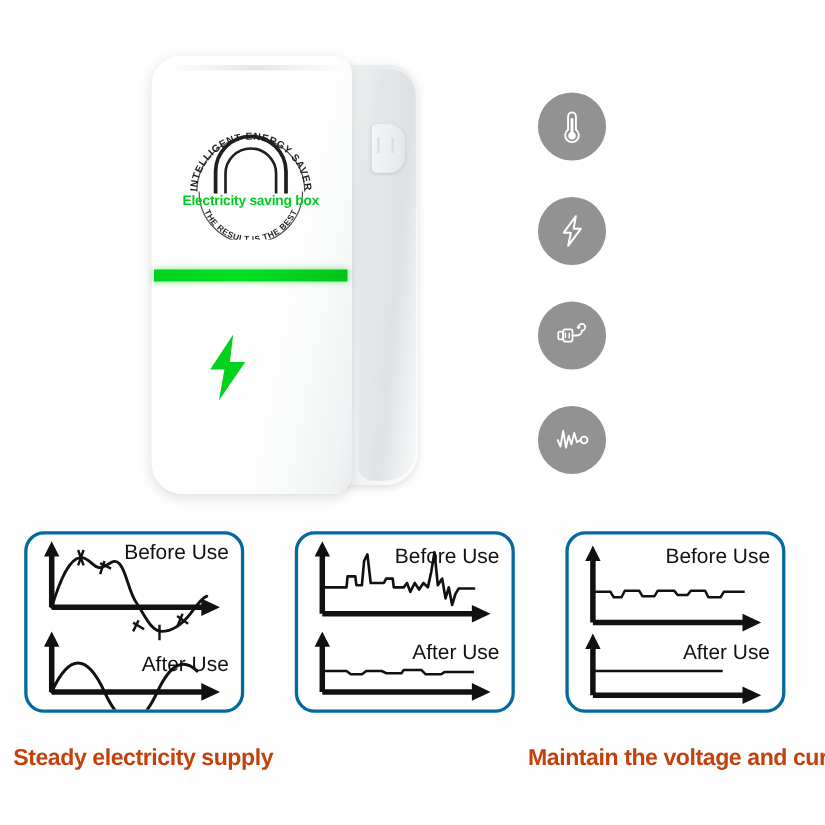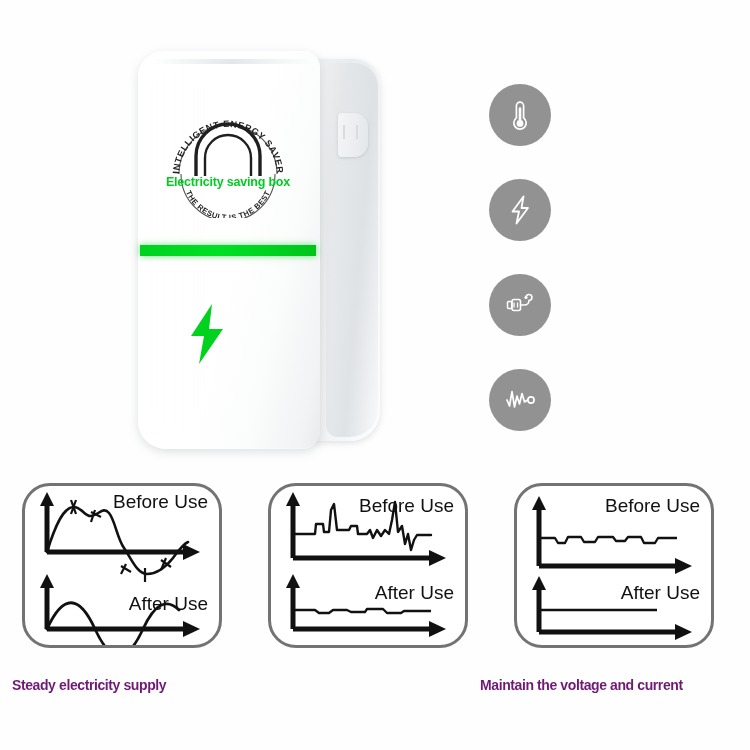--- a/index.html
+++ b/index.html
@@ -151,33 +151,33 @@
     background: #929292;
     display: flex;
     align-items: center;
     justify-content: center;
   }
   .feat-circle svg { display: block; }
 
   
   .panel {
     position: absolute;
-    border: 3px solid #737373;
-    border-radius: 28px;
+    border: 3px solid #0369a1;
+    border-radius: 18px;
     background: #ffffff;
     box-sizing: border-box;
   }
   .panel svg { display: block; }
 
   .panel-caption {
     position: absolute;
     font-family: "Liberation Sans", sans-serif;
     font-weight: bold;
-    font-size: 14px;
-    color: #701a75;
+    font-size: 21px;
+    color: #c2410c;
     letter-spacing: -0.4px;
     white-space: nowrap;
   }
 
   .chart-label {
     font-family: "Liberation Sans", sans-serif;
     font-size: 19px;
     fill: #111111;
   }
 </style>

